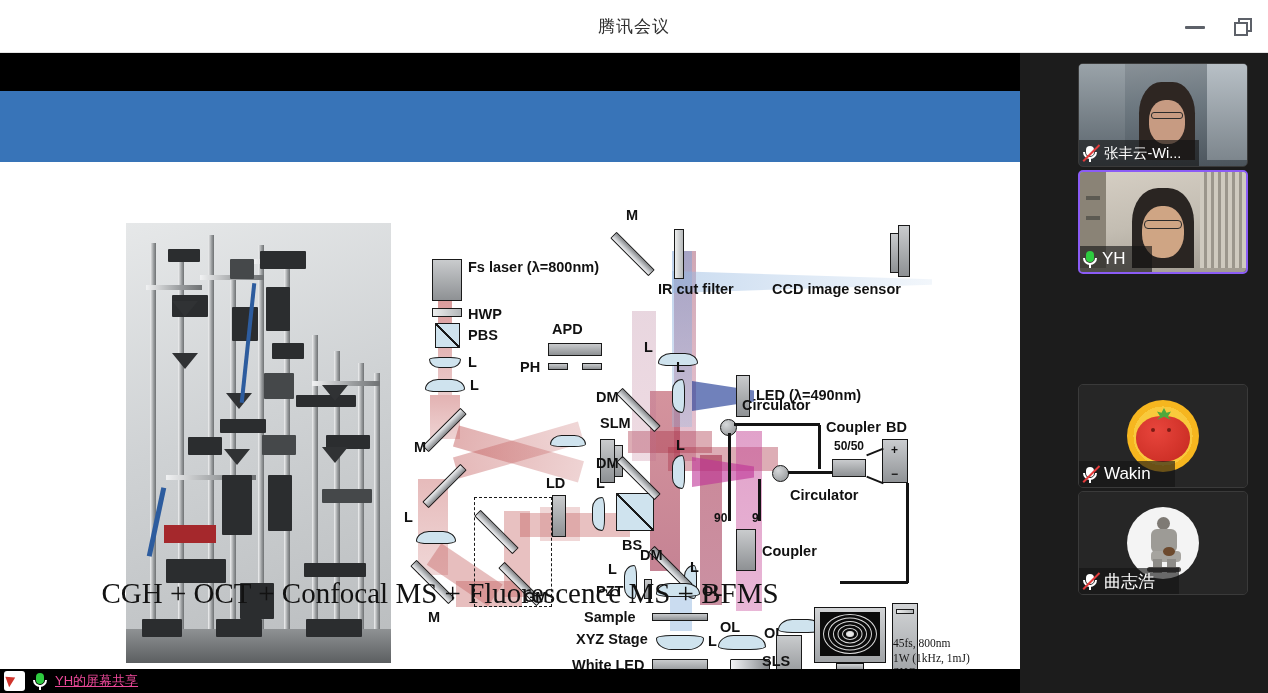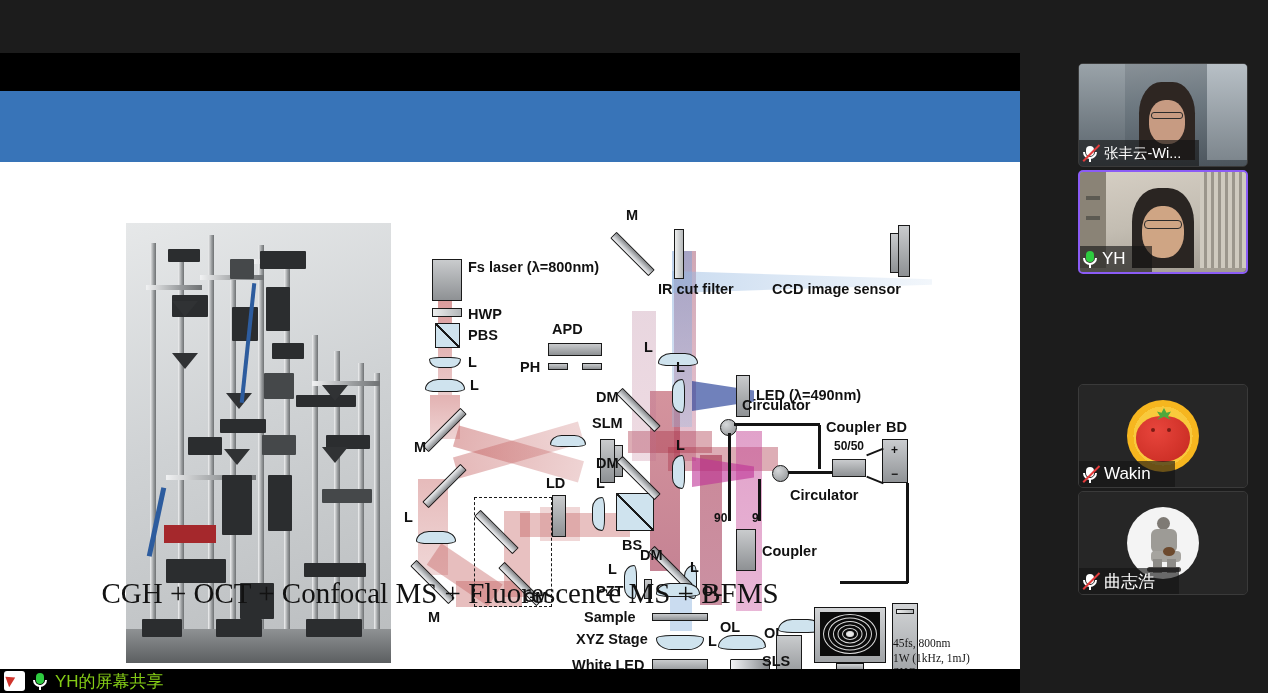--- a/index.html
+++ b/index.html
@@ -181,21 +181,21 @@
     background: #2ecc40; border-radius: 4px;
   }
   .mic-green .arc {
     position: absolute; left: 1px; top: 9px; width: 14px; height: 7px;
     border: 2px solid #ffffff; border-top: none;
     border-radius: 0 0 9px 9px;
   }
   .mic-green .stem {
     position: absolute; left: 7px; top: 15px; width: 2px; height: 4px; background: #ffffff;
   }
-  .share-text { font-size: 17px; color: #84cc16; white-space: nowrap; }
+  .share-text { font-size: 13px; color: #ec4899; white-space: nowrap; text-decoration: underline; }
 
   
   .rail {
     position: absolute; left: 1020px; top: 53px; width: 248px; height: 640px;
     background: #1c1c1c; overflow: hidden;
   }
   .tile {
     position: absolute; left: 58px; width: 170px; height: 104px;
     background: #2b2b2b; border: 1.5px solid #3a3a3a; border-radius: 5px;
     overflow: hidden;
@@ -231,20 +231,34 @@
   .tile-name.lg { font-size: 17px; }
 
   .avatar-wrap { position: absolute; inset: 0; display: flex; align-items: center; justify-content: center; }
   .avatar { width: 70px; height: 70px; border-radius: 50%; overflow: hidden; position: relative; }
 </style>
 </head>
 <body>
 
 <div id="app">
 
+  <div class="titlebar">
+    <div class="titlebar-title">腾讯会议</div>
+    <div class="win-btns">
+      <div class="win-btn">
+        <span class="min-glyph"></span>
+      </div>
+      <div class="win-btn">
+        <span class="restore-glyph">
+          <span class="sq-back"></span>
+            <span class="sq-front"></span>
+        </span>
+      </div>
+    </div>
+  </div>
 
   <div class="share-area">
     <div class="slide">
 
       <div class="slide-banner"></div>
 
       <div class="bench-photo">
         <div class="bg-wall"></div>
 
         <div class="rail" style="left:24px;top:20px;width:6px;height:400px;"></div>
@@ -337,21 +351,21 @@
         <div class="lens" style="left:29px;top:146px;width:32px;height:11px;border-radius:50% 50% 50% 50% / 35% 35% 120% 120%;"></div>
         <div class="dlabel lg" style="left:68px;top:143px;">L</div>
         <div class="lens" style="left:25px;top:168px;width:40px;height:13px;"></div>
         <div class="dlabel lg" style="left:70px;top:166px;">L</div>
         <div class="mirror r45" style="left:40px;top:192px;"></div>
         <div class="dlabel lg" style="left:14px;top:228px;">M</div>
         <div class="mirror r45" style="left:40px;top:248px;"></div>
 
         <div class="box-gray" style="left:200px;top:228px;width:15px;height:44px;"></div>
         <div class="box-gray" style="left:214px;top:234px;width:9px;height:32px;"></div>
-        <div class="dlabel lg" style="left:192px;top:204px;text-align:center;">SLM</div>
+        <div class="dlabel lg" style="left:200px;top:204px;text-align:center;">SLM</div>
 
         <div class="lens" style="left:16px;top:320px;width:40px;height:13px;"></div>
         <div class="dlabel lg" style="left:4px;top:298px;">L</div>
         <div class="mirror rm45" style="left:28px;top:344px;"></div>
         <div class="dlabel lg" style="left:28px;top:398px;">M</div>
 
         <div class="dashbox" style="left:74px;top:286px;width:78px;height:110px;"></div>
         <div class="mirror rm45" style="left:92px;top:294px;"></div>
         <div class="mirror rm45" style="left:116px;top:346px;"></div>
         <div class="dlabel lg" style="left:124px;top:378px;">GM</div>

